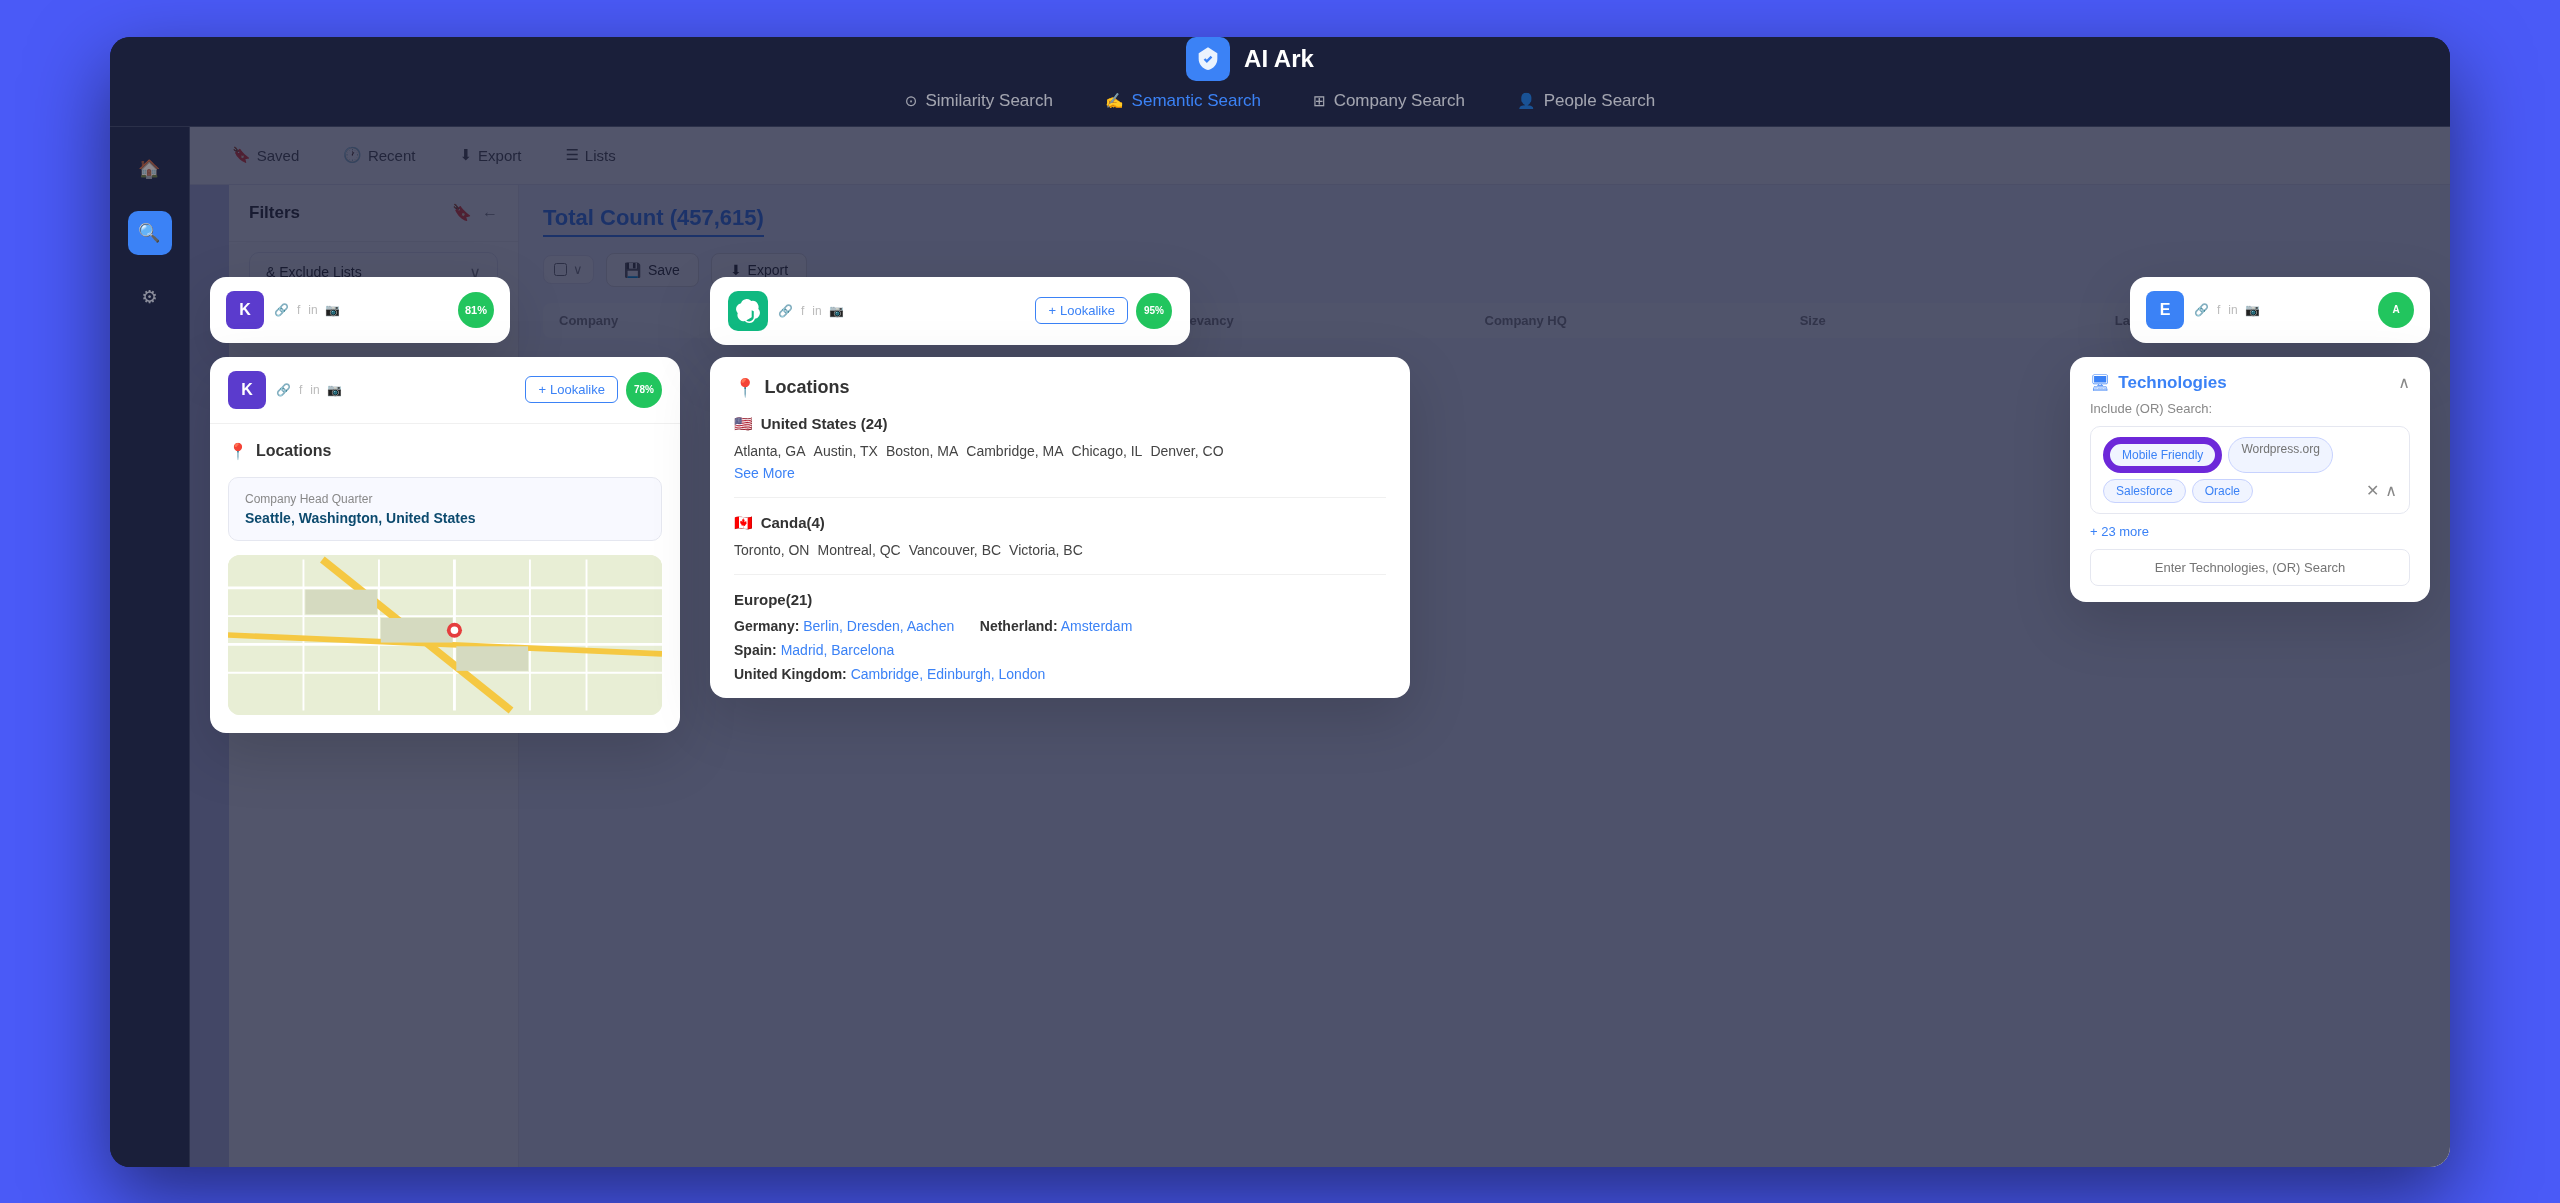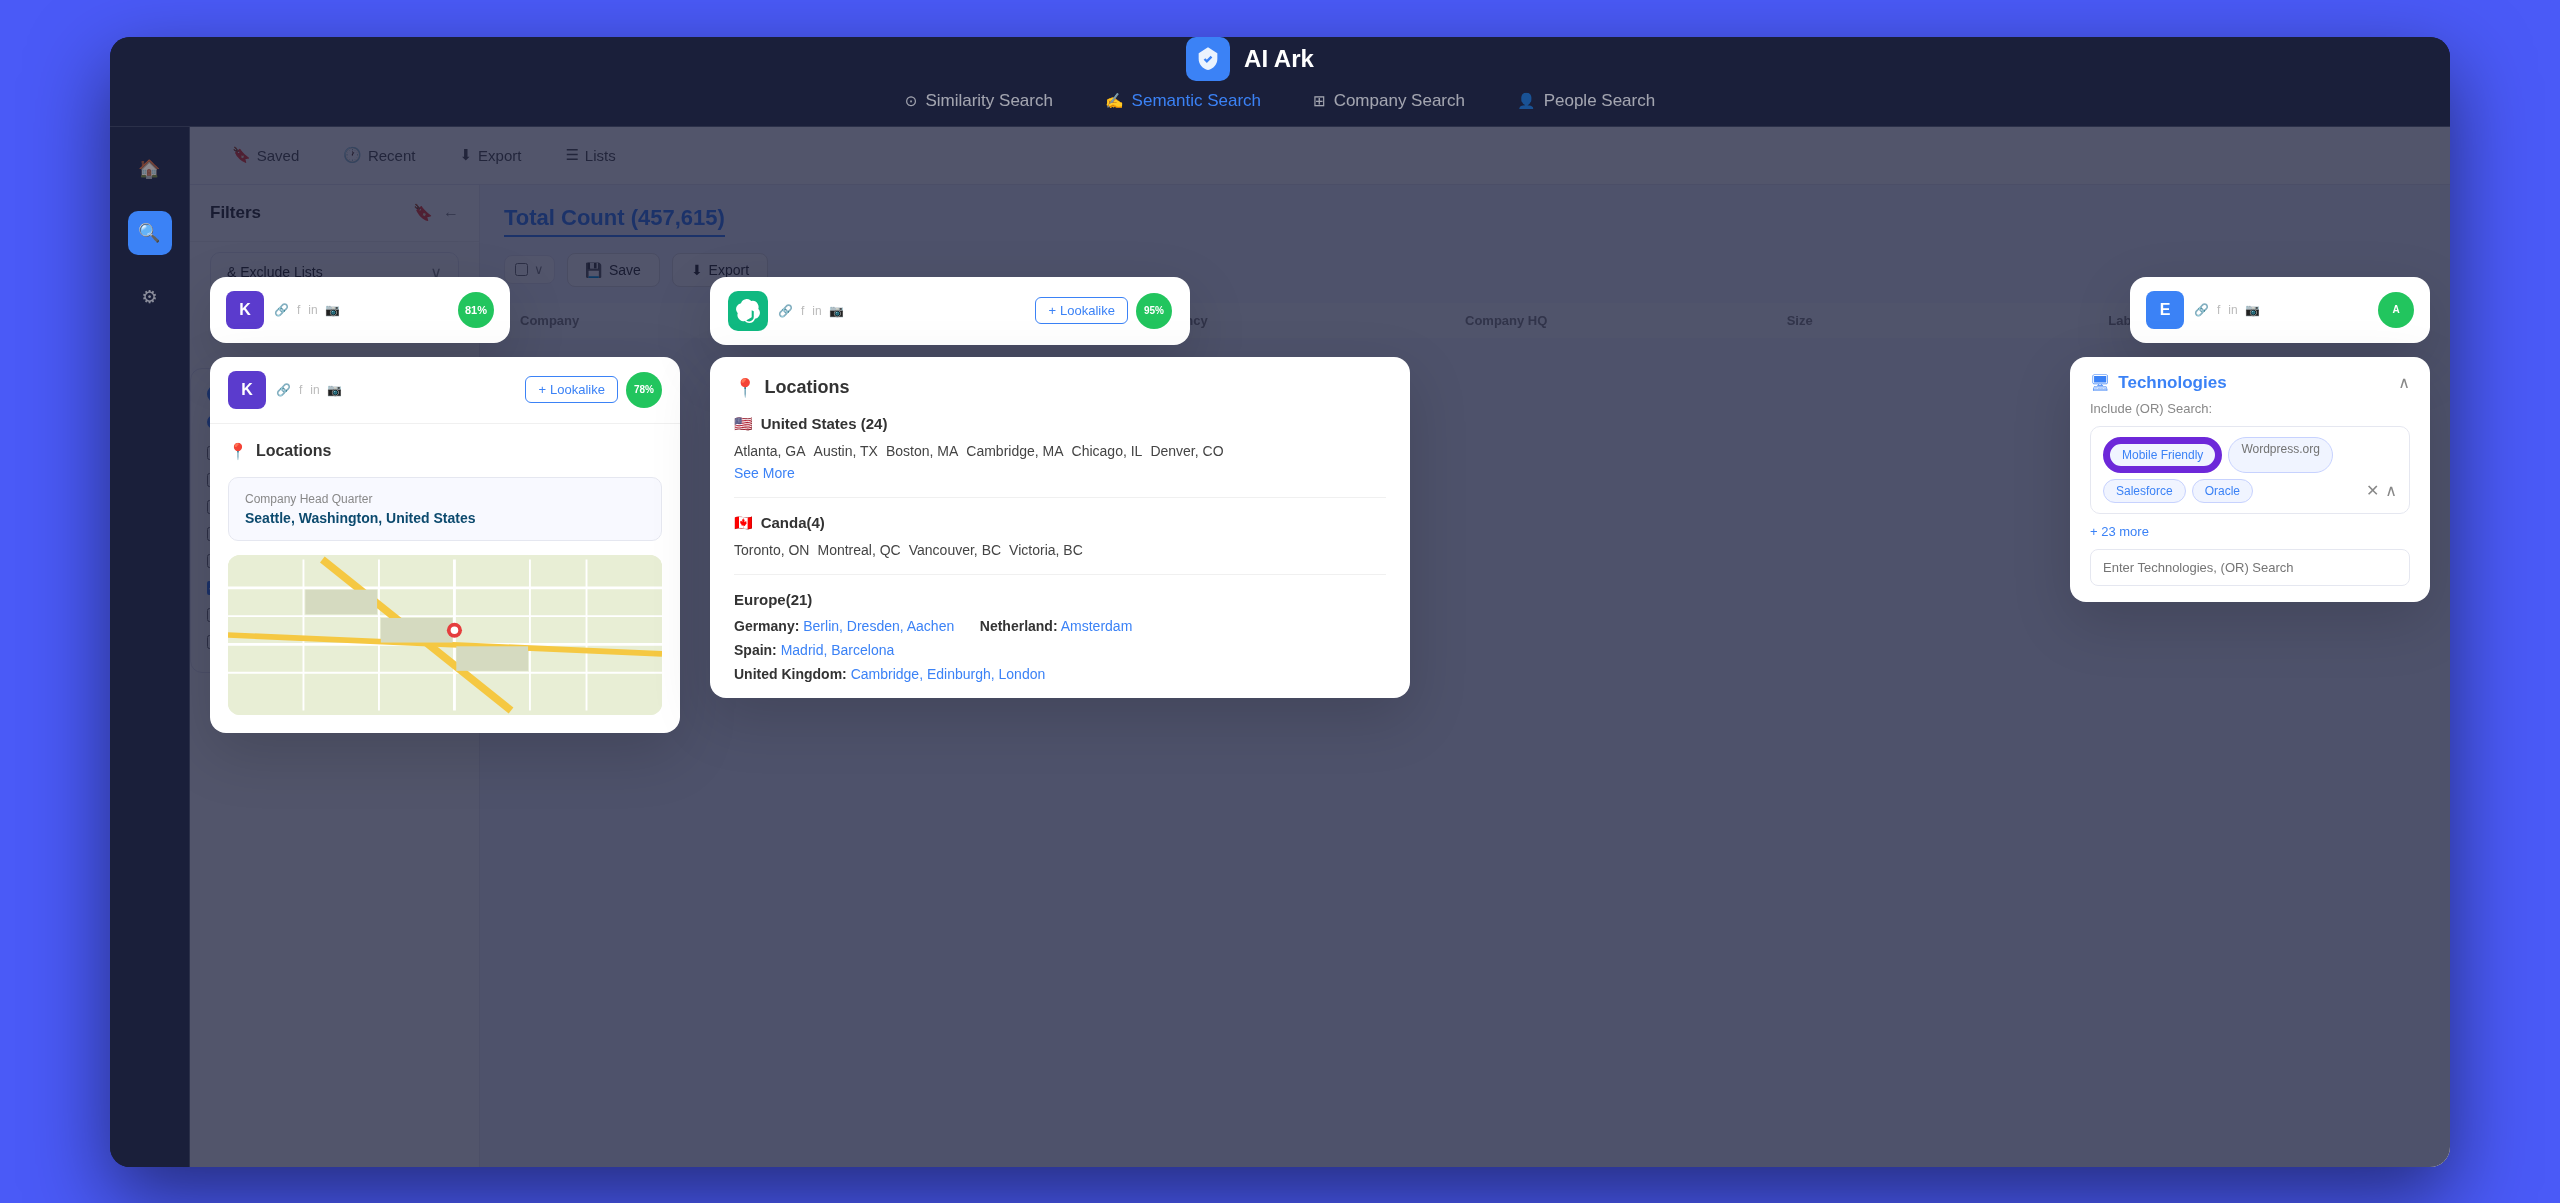--- a/index.html
+++ b/index.html
@@ -473,21 +473,21 @@
         <div class="toolbar-btn">
           <span>⬇</span>
           <span>Export</span>
         </div>
         <div class="toolbar-btn">
           <span>☰</span>
           <span>Lists</span>
         </div>
       </div>
 
-      <div class="app-layout" style="position:relative;z-index:1;height:calc(100% - 58px);">
+      <div class="app-layout" style="position:relative;z-index:1;height:calc(100% - 58px);padding-left:39px;">
 
         <div class="app-filters">
           <div class="filter-panel-header">
             <span class="filter-title">Filters</span>
             <div style="display:flex;gap:10px;">
               <span style="cursor:pointer;color:#888;">🔖</span>
               <span style="cursor:pointer;color:#888;">←</span>
             </div>
           </div>
 
@@ -804,19 +804,19 @@
           <span style="background:#f0f4ff;border:1px solid #c7d2fe;border-radius:20px;padding:4px 12px;font-size:12px;color:#737373;">Wordpress.org</span>
           <span style="background:#f0f4ff;border:1px solid #c7d2fe;border-radius:20px;padding:4px 12px;font-size:12px;color:#3b82f6;">Salesforce</span>
           <span style="background:#f0f4ff;border:1px solid #c7d2fe;border-radius:20px;padding:4px 12px;font-size:12px;color:#3b82f6;">Oracle</span>
           <span style="cursor:pointer;color:#888;align-self:center;margin-left:auto;">✕</span>
           <span style="cursor:pointer;color:#888;align-self:center;">∧</span>
         </div>
 
         <div style="font-size:13px;color:#3b82f6;padding:0 20px 10px;cursor:pointer;">+ 23 more</div>
 
         <div style="margin:0 20px 16px;">
-          <input type="text" style="width: 100%; border: 1px solid rgb(229, 231, 240); border-radius: 8px; padding: 10px 12px; font-size: 13px; color: rgb(170, 170, 170); outline: none;" placeholder="Enter Technologies, (OR) Search">
+          <input type="text" style="width: 100%; border: 1px solid rgb(229, 231, 240); border-radius: 8px; padding: 10px 12px; font-size: 13px; color: rgb(170, 170, 170); outline: none; text-align: center;" placeholder="Enter Technologies, (OR) Search">
         </div>
       </div>
 
     </div>
   </div>
 </div>
 
 </body></html>

